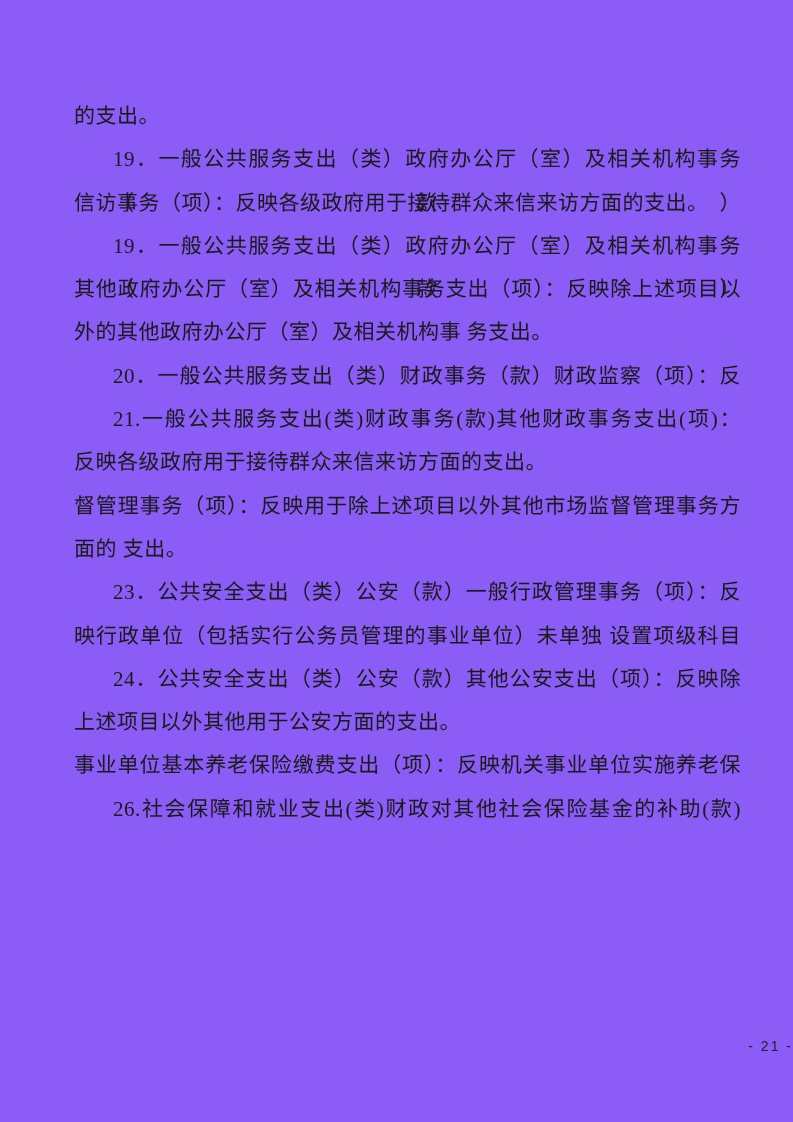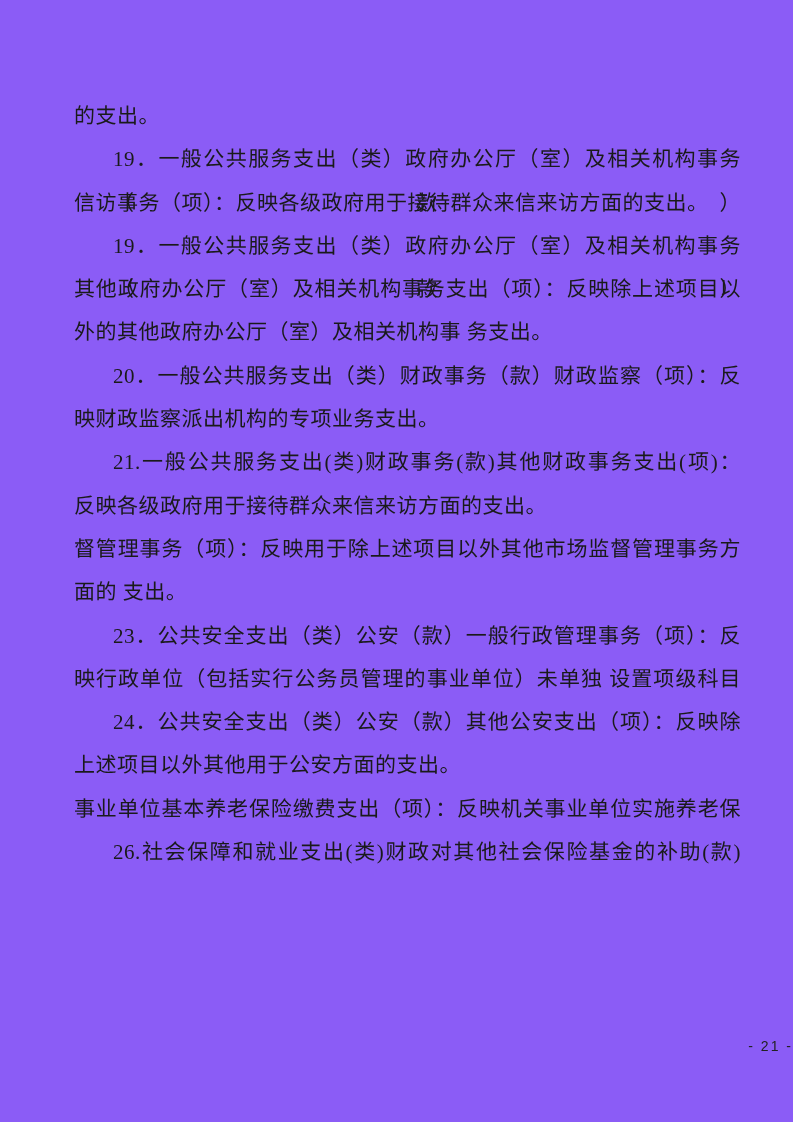--- a/index.html
+++ b/index.html
@@ -60,21 +60,20 @@
 
 <div class="page">
   <div class="doc-body" id="doc-body">
       <div class="line">的支出。</div>
       <div class="line indent full">19．一般公共服务支出（类）政府办公厅（室）及相关机构事务（款）</div>
       <div class="line">信访事务（项）：反映各级政府用于接待群众来信来访方面的支出。</div>
       <div class="line indent full">19．一般公共服务支出（类）政府办公厅（室）及相关机构事务（款）</div>
       <div class="line full">其他政府办公厅（室）及相关机构事务支出（项）：反映除上述项目以</div>
       <div class="line">外的其他政府办公厅（室）及相关机构事 务支出。</div>
       <div class="line indent full">20．一般公共服务支出（类）财政事务（款）财政监察（项）：反</div>
-      <div class="line">映财政监察派出机构的专项业务支出。</div>
       <div class="line indent full">21.一般公共服务支出(类)财政事务(款)其他财政事务支出(项)：</div>
       <div class="line">反映各级政府用于接待群众来信来访方面的支出。</div>
       <div class="line full">督管理事务（项）：反映用于除上述项目以外其他市场监督管理事务方</div>
       <div class="line">面的 支出。</div>
       <div class="line indent full">23．公共安全支出（类）公安（款）一般行政管理事务（项）：反</div>
       <div class="line full">映行政单位（包括实行公务员管理的事业单位）未单独 设置项级科目</div>
       <div class="line indent full">24．公共安全支出（类）公安（款）其他公安支出（项）：反映除</div>
       <div class="line">上述项目以外其他用于公安方面的支出。</div>
       <div class="line full">事业单位基本养老保险缴费支出（项）：反映机关事业单位实施养老保</div>
       <div class="line indent full">26.社会保障和就业支出(类)财政对其他社会保险基金的补助(款)</div>

